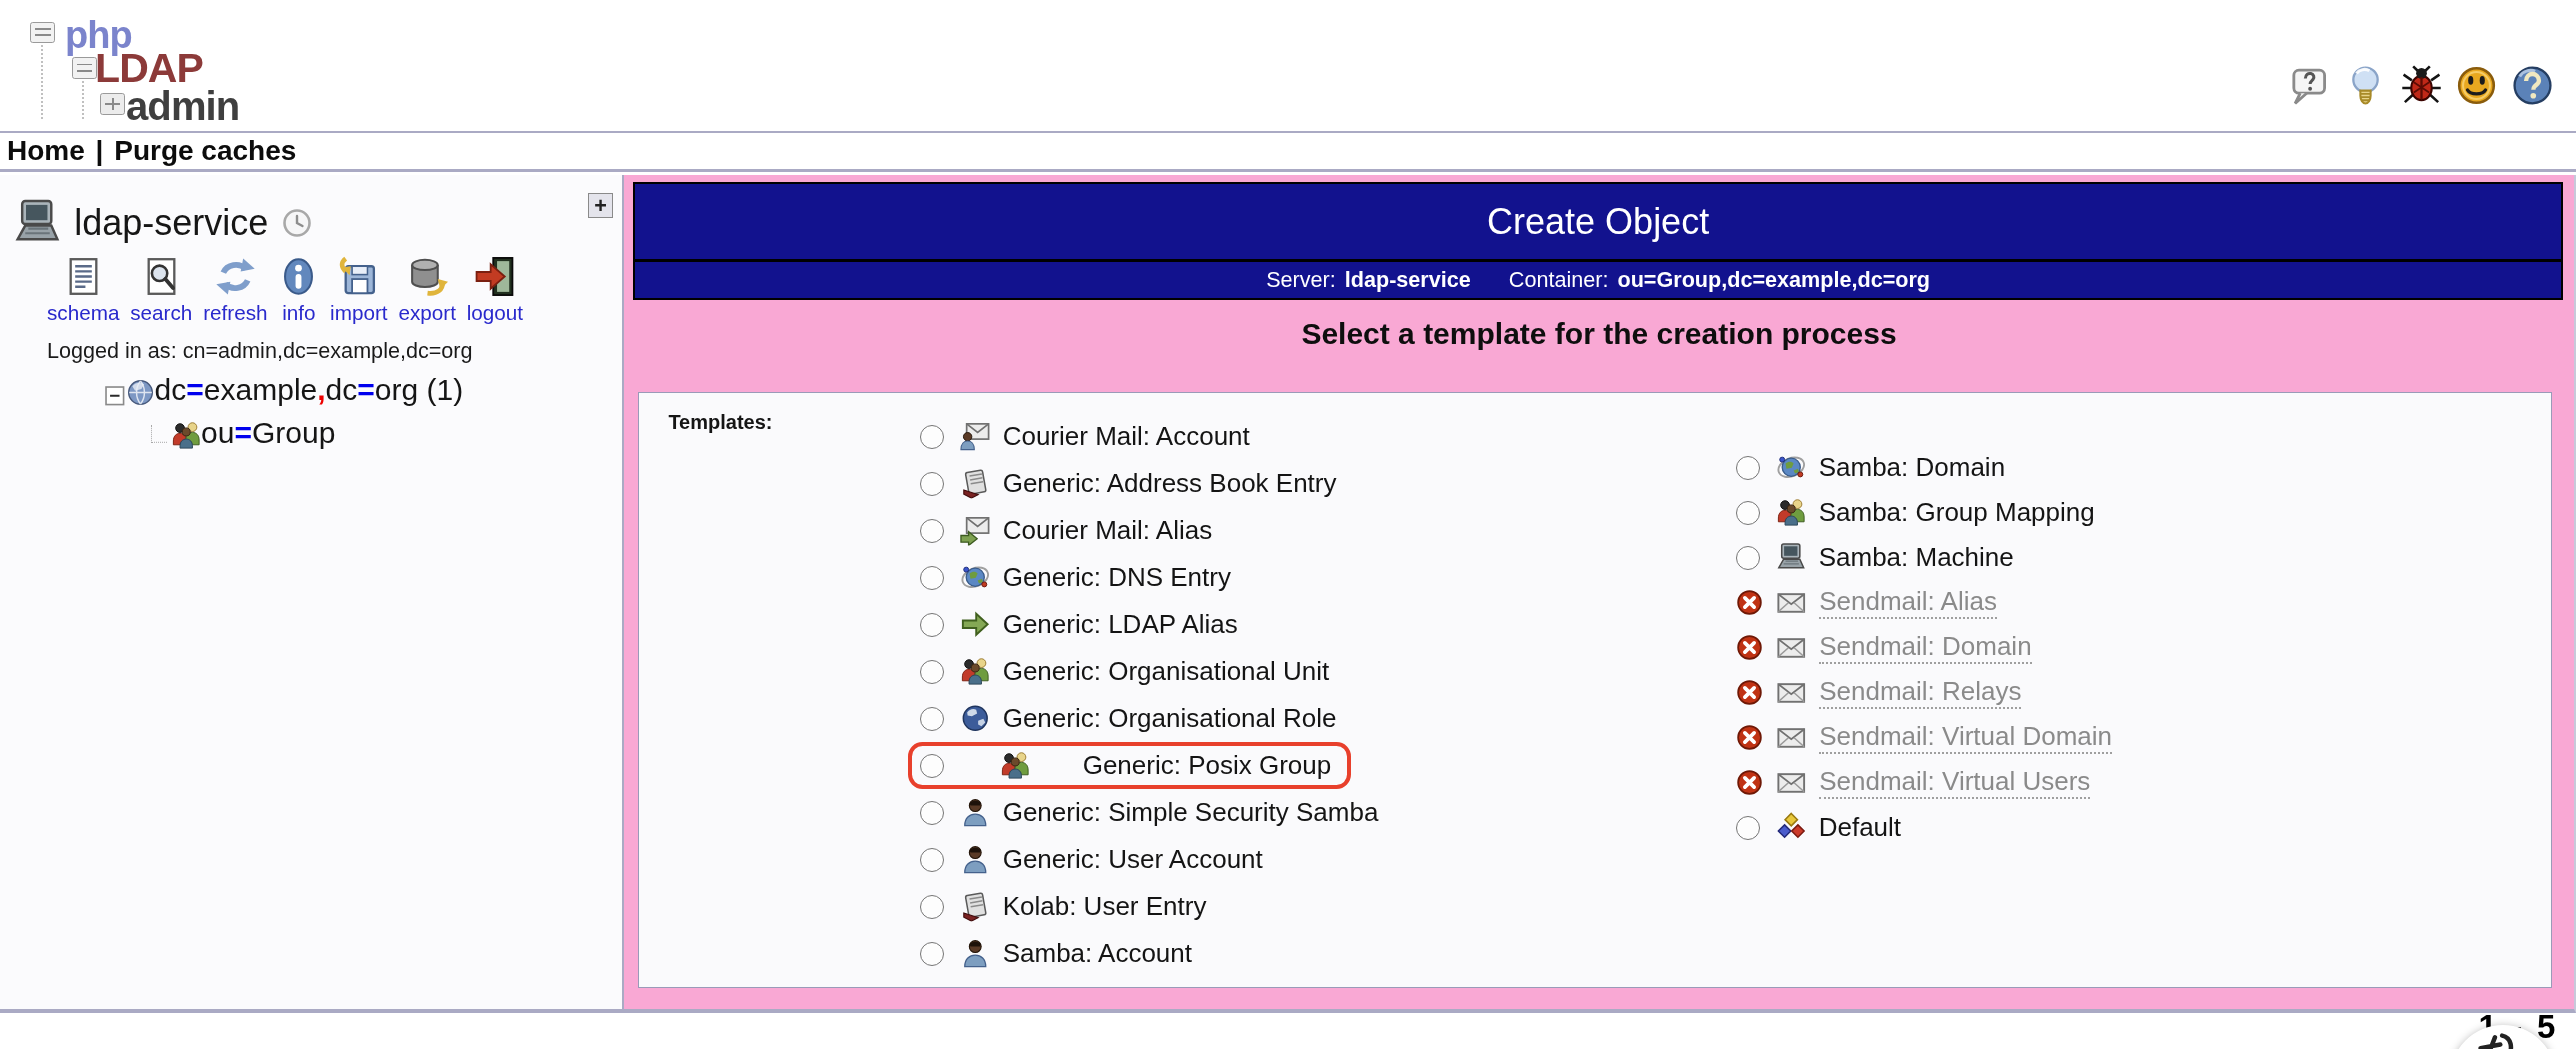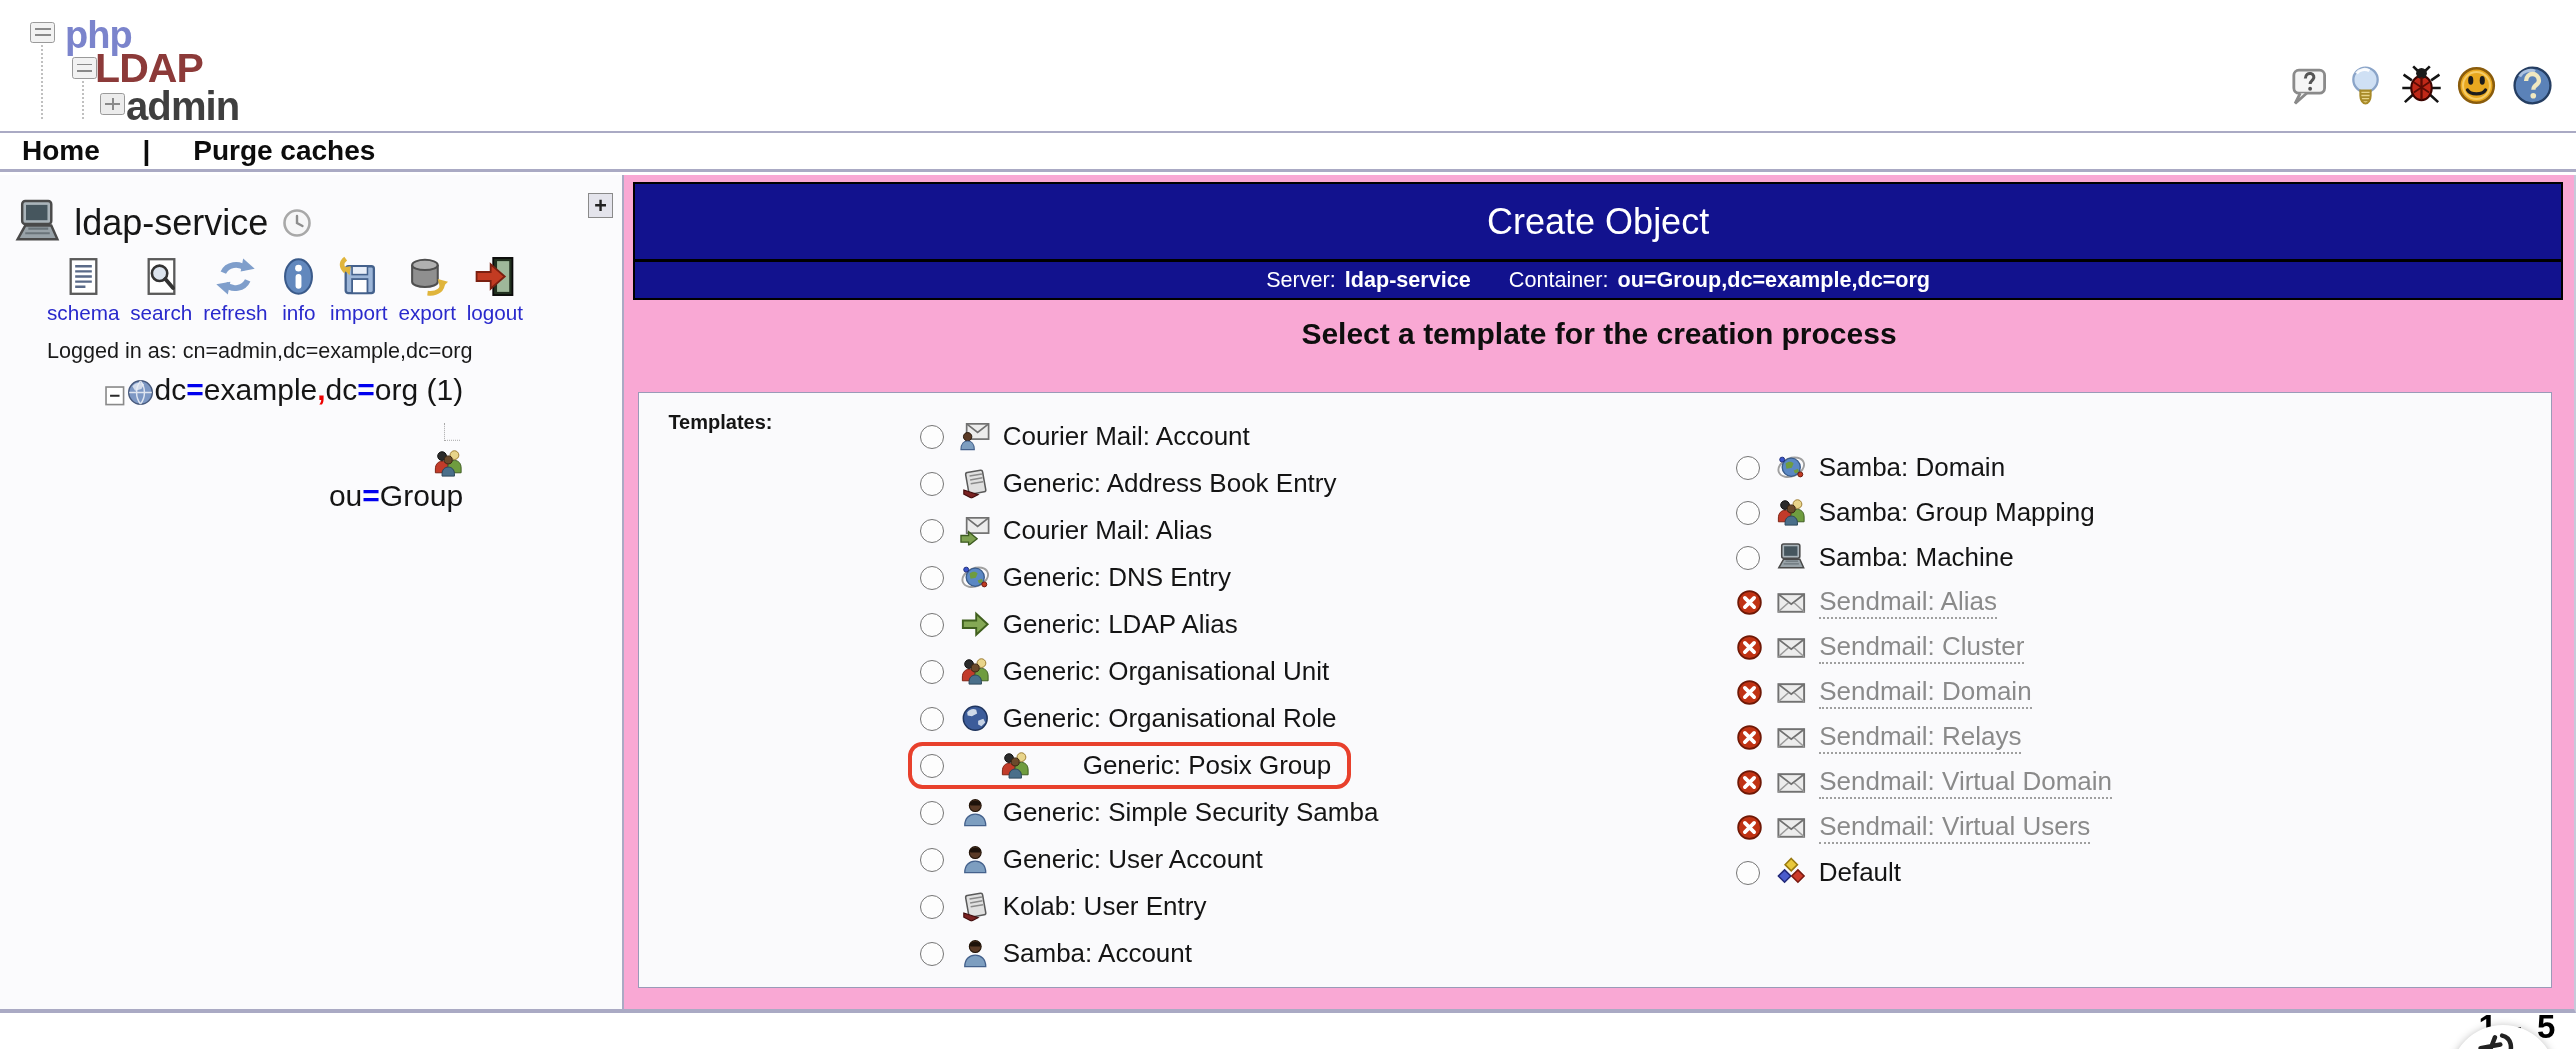--- a/index.html
+++ b/index.html
@@ -30,22 +30,22 @@
   .tail1 { left:25px; top:38px; height:74px; }
   .tail2 { left:66px; top:74px; height:38px; }
 
   .header-icons { position:absolute; right:23.4px; top:65px; display:flex; gap:14.4px; align-items:center; }
   .hicon { width:41px; height:41px; cursor:pointer; }
   .hicon svg { width:100%; height:100%; }
 
   
   .menubar { position:absolute; left:0; top:131px; width:100%; height:41px;
              border-top:2.7px solid #aaaac4; border-bottom:3.6px solid #aaaac4;
-             background:#fff; display:flex; align-items:center; padding-left:22px;
-             font-size:28px; font-weight:bold; color:#0c0c0c;gap:32px; }
+             background:#fff; display:flex; align-items:center; padding-left:7px;
+             font-size:28px; font-weight:bold; color:#0c0c0c; }
   .menubar .sep { margin:0 10.8px; font-weight:bold; }
   .menubar a { color:#0c0c0c; text-decoration:none; cursor:pointer; }
 
   
   .sidebar { position:absolute; left:0; top:175px; width:622px; height:838px;
              background:#fbfbfd; border-bottom:4.5px solid #aaaac4; }
   .vdivider { position:absolute; left:622px; top:175px; width:2.7px; height:838px; background:#aaaac4; }
   .main { position:absolute; left:624px; top:175px; width:1952px; height:838px;
           background:#f9a8d4; border-bottom:4.5px solid #aaaac4; border-right:2.7px solid #c8c8da; }
 
@@ -60,21 +60,21 @@
   .server-row .clock { width:32px; height:32px; opacity:.85; }
   .toolbar { position:absolute; left:47px; top:81px; display:flex; gap:10.8px; }
   .tb-item { display:flex; flex-direction:column; align-items:center; cursor:pointer; }
   .tb-item svg { width:41px; height:41px; }
   .tb-label { margin-top:3.6px; font-size:20.7px; color:#2929cc; }
   .loggedin { position:absolute; left:47px; top:163px; font-size:21.6px; color:#1a1a1a; }
   .tree { position:absolute; left:104px; top:198px; }
   .tree-row { display:flex; align-items:flex-end; font-size:30px; }
   .tree-row .expander { width:21.6px; height:21.6px; cursor:pointer; }
   .tree-row .globe { width:29px; height:29px; }
-  .tree-child { margin-left:47px; margin-top:23px;flex-direction:column; }
+  .tree-child { margin-left:47px; margin-top:9px; }
   .conn { width:16px; height:18px; border-left:1.8px dotted #a8a8a8; border-bottom:1.8px dotted #a8a8a8;
           transform:translateY(-7.2px); margin-right:3.6px; }
   .tree-child .grp { width:30.5px; height:30.5px; }
   .c-eq { color:#0000ee; font-weight:bold; }
   .c-comma { color:#ee0000; font-weight:bold; }
   .tree-label { cursor:pointer; }
 
   
   .titlebox { position:absolute; left:9px; top:7.2px; right:10.8px; border:2.7px solid #000; }
   .bar1 { height:75px; background:#12128e; display:flex; align-items:center; justify-content:center; }
@@ -534,29 +534,20 @@
           </svg>
           <span class="t-label dis">Sendmail: Alias</span>
         </div>
         <div class="trow disabled">
           <svg class="redx" viewBox="0 0 30 30" width="27" height="27">
             <use href="#sym-red-x-icon"></use>
           </svg>
           <svg class="t-icon" viewBox="0 0 34 34" width="30.5" height="30.5">
             <use href="#sym-envelope-icon"></use>
           </svg>
-          <span class="t-label dis">Sendmail: Cluster</span>
-        </div>
-        <div class="trow disabled">
-          <svg class="redx" viewBox="0 0 30 30" width="27" height="27">
-            <use href="#sym-red-x-icon"></use>
-          </svg>
-          <svg class="t-icon" viewBox="0 0 34 34" width="30.5" height="30.5">
-            <use href="#sym-envelope-icon"></use>
-          </svg>
           <span class="t-label dis">Sendmail: Domain</span>
         </div>
         <div class="trow disabled">
           <svg class="redx" viewBox="0 0 30 30" width="27" height="27">
             <use href="#sym-red-x-icon"></use>
           </svg>
           <svg class="t-icon" viewBox="0 0 34 34" width="30.5" height="30.5">
             <use href="#sym-envelope-icon"></use>
           </svg>
           <span class="t-label dis">Sendmail: Relays</span>

